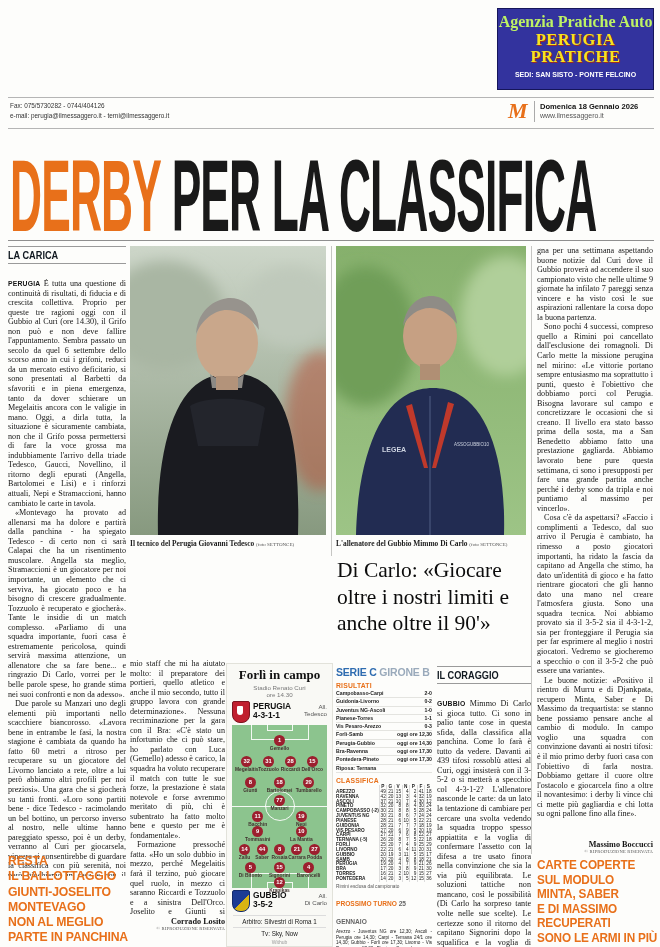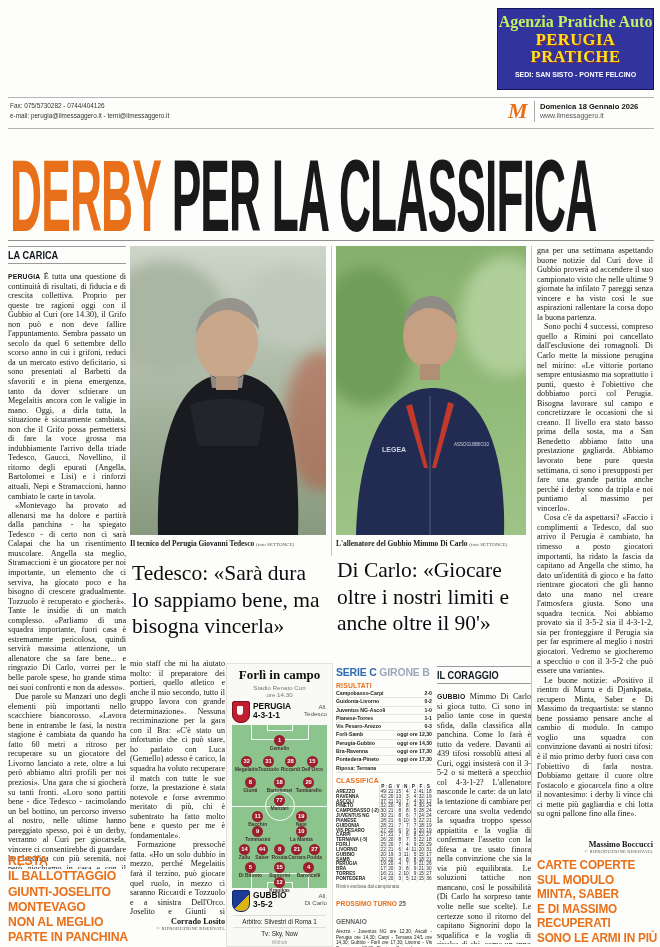--- a/index.html
+++ b/index.html
@@ -18,21 +18,21 @@
   .mlogo{position:absolute;left:508px;top:98px;font-size:22px;color:#e8701a;font-weight:bold;font-style:italic}
   .mdiv{position:absolute;left:534px;top:101px;width:1px;height:21px;background:#aaa}
   .mdate{position:absolute;left:540px;top:102px;font-family:"Liberation Sans",sans-serif;font-size:7.6px;font-weight:bold;color:#111}
   .msite{position:absolute;left:540px;top:112px;font-family:"Liberation Sans",sans-serif;font-size:7px;color:#555}
   
   .headline{position:absolute;left:10px;top:148px;width:644px;height:102px;overflow:visible}
   .hl-inner{white-space:nowrap;font-family:"Liberation Sans","DejaVu Sans",sans-serif;font-weight:800;
             font-size:102px;line-height:96px;letter-spacing:-2px;transform:scaleX(.435);transform-origin:0 0}
   .hl-accent{color:#e8701a}.hl-rest{color:#191919}
   
-  .kicker-wrap{border-top:1px solid #9a9a9a;border-bottom:1px solid #9a9a9a;padding:2.5px 0;margin-bottom:8px}
+  .kicker-wrap{border-top:1px solid #9a9a9a;border-bottom:1px solid #9a9a9a;padding:2.5px 0;margin-bottom:15px}
   .kicker{font-family:"Liberation Sans",sans-serif;font-weight:bold;font-size:10px;color:#101820;
           transform:scaleX(.92);transform-origin:left center;white-space:nowrap}
   .body-txt{font-size:8.15px;line-height:9.55px;text-align:justify;color:#151515}
   .body-txt p{margin:0}
   .body-txt p + p{text-indent:7px}
   .lead{font-weight:bold;font-size:6.8px;letter-spacing:.2px;font-family:"Liberation Sans",sans-serif}
   .byline{font-weight:bold;font-size:8.2px;text-align:right;margin-top:2px}
   .copyr{font-size:4.6px;color:#555;text-align:right;letter-spacing:.2px}
   .orange-block{position:absolute;font-family:"Liberation Sans",sans-serif;font-weight:bold;color:#e8701a;
                 text-transform:uppercase;transform:scaleX(.94);transform-origin:left top;letter-spacing:-.2px}
@@ -209,21 +209,20 @@
 
   <div class="caption" id="cap1">
     <span>Il tecnico del Perugia Giovanni Tedesco</span>
     <span class="credit">(foto SETTONCE)</span>
   </div>
   <div class="caption" id="cap2">
     <span>L'allenatore del Gubbio Mimmo Di Carlo</span>
     <span class="credit">(foto SETTONCE)</span>
   </div>
 
-  <div class="quote" id="quote1">Tedesco: «Sarà dura lo sappiamo bene, ma bisogna vincerla»</div>
   <div class="quote" id="quote2">Di Carlo: «Giocare oltre i nostri limiti e anche oltre il 90'»</div>
 
   <div id="col2">
     <div id="col2-text" class="body-txt">
         <p>mio staff che mi ha aiutato molto: il preparatore dei portieri, quello atletico e anche il mio secondo, tutto il gruppo lavora con grande determinazione». Nessuna recriminazione per la gara con il Bra: «C'è stato un infortunio che ci può stare, ho parlato con Luca (Gemello) adesso è carico, la squadra ha voluto recuperare il match con tutte le sue forze, la prestazione è stata notevole e forse avremmo meritato di più, chi è subentrato ha fatto molto bene e questo per me è fondamentale».</p>
         <p>Formazione pressoché fatta. «Ho un solo dubbio in mezzo, perché Megelaitis farà il terzino, può giocare quel ruolo, in mezzo ci saranno Riccardi e Tozzuolo e a sinistra Dell'Orco. Joselito e Giunti si giocheranno l'ultima maglia».</p>
       </div>
     <div class="byline">Corrado Losito</div>
     <div class="copyr">© RIPRODUZIONE RISERVATA</div>
   </div>

